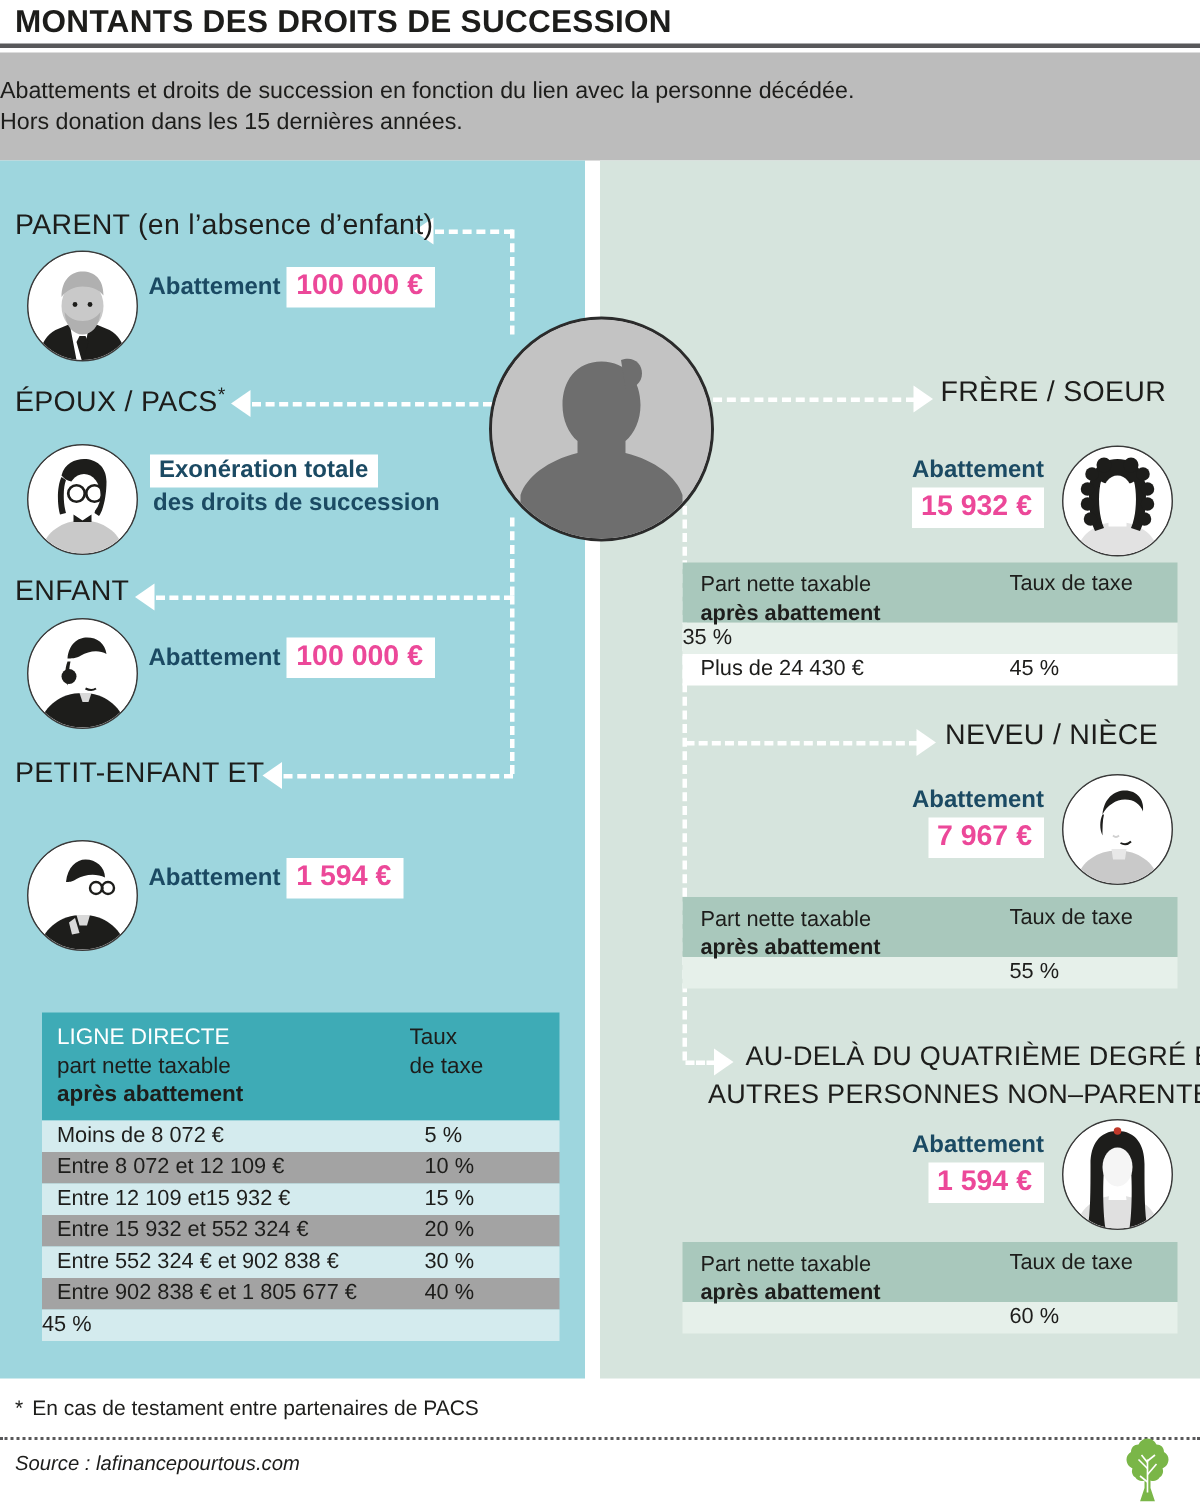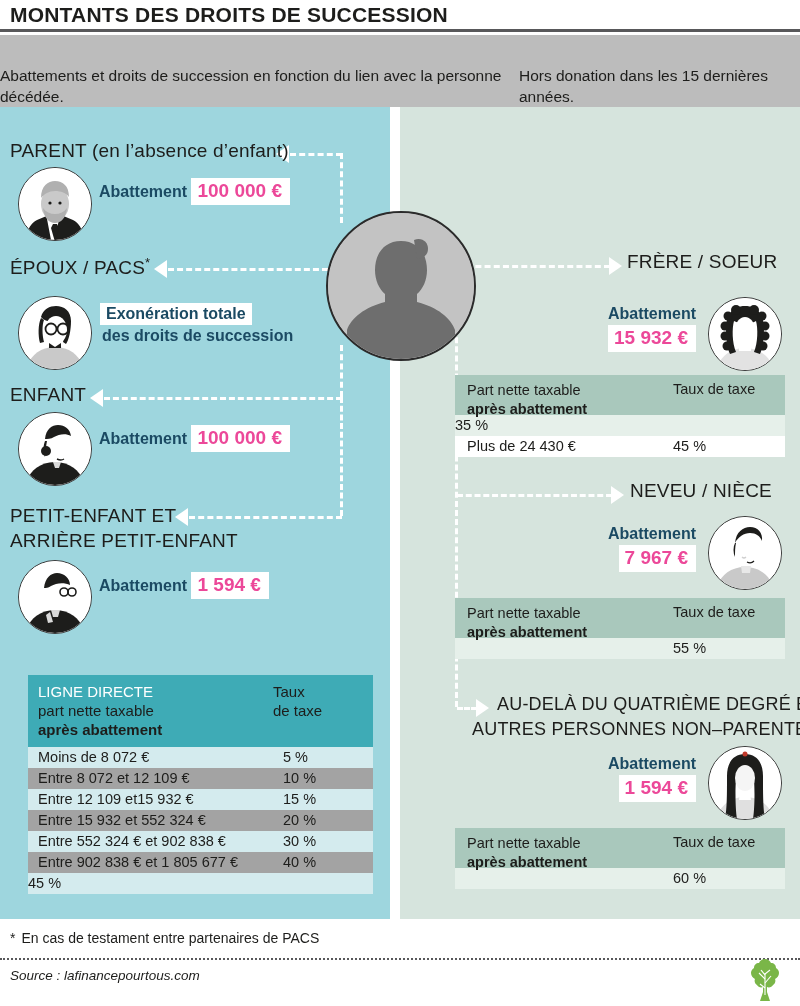--- a/index.html
+++ b/index.html
@@ -20,21 +20,21 @@
     border-bottom:3px solid #58585a;
     box-sizing:border-box;
   }
   .titlebar .t{
     font-size:21px;font-weight:bold;letter-spacing:.2px;
     padding-left:10px;color:#1d1d1b;
   }
   .subbar{
     position:absolute;left:0;top:35px;width:800px;height:72px;
     background:#bcbcbc;
-    display:flex;flex-direction:row;align-items:flex-end;justify-content:center;
+    display:flex;flex-direction:column;align-items:flex-start;justify-content:center;
   }
   .subbar div{font-size:15.5px;color:#1d1d1b;line-height:21px;}
 
   
   .panel-left{
     position:absolute;left:0;top:107px;width:390px;height:812px;
     background:#9ed6de;
   }
   .panel-right{
     position:absolute;left:400px;top:107px;width:400px;height:812px;
@@ -264,23 +264,20 @@
       <path d="M34 49 l8 0 l-2 6 l-4 0 z" fill="#d9d9d9"></path>
     </svg>
   </div>
   <div class="abt" style="left:99px;top:425px;">
     <span class="lbl">Abattement</span>
     <span class="val">100 000 €</span>
   </div>
 
   <div class="cat" style="left:10px;top:505px;text-align:center;">
     <span>PETIT-ENFANT ET</span>
-  </div>
-  <div class="cat" style="left:10px;top:530px;">
-    <span>ARRIÈRE PETIT-ENFANT</span>
   </div>
   <div class="av" style="left:18px;top:560px;">
     <svg viewBox="0 0 72 72" width="72" height="72" aria-hidden="true">
       <circle cx="36" cy="36" r="36" fill="#ffffff"></circle>
       <path d="M36 49 c-15 0 -25 9 -28 19 a36 36 0 0 0 56 0 c-3 -10 -13 -19 -28 -19 z" fill="#1d1d1b"></path>
       <ellipse cx="37" cy="33" rx="12" ry="15" fill="#ffffff"></ellipse>
       <path d="M25 27 c1 -10 7 -15 13 -15 c7 0 13 5 13 12 c-6 -3 -14 -2 -19 1 c-3 2 -5 2 -7 2 z" fill="#1d1d1b"></path>
       <circle cx="45" cy="31" r="4" fill="none" stroke="#1d1d1b" stroke-width="1.6"></circle>
       <circle cx="53" cy="31" r="4" fill="none" stroke="#1d1d1b" stroke-width="1.6"></circle>
       <path d="M49 31 l1 0" stroke="#1d1d1b" stroke-width="1.6"></path>

